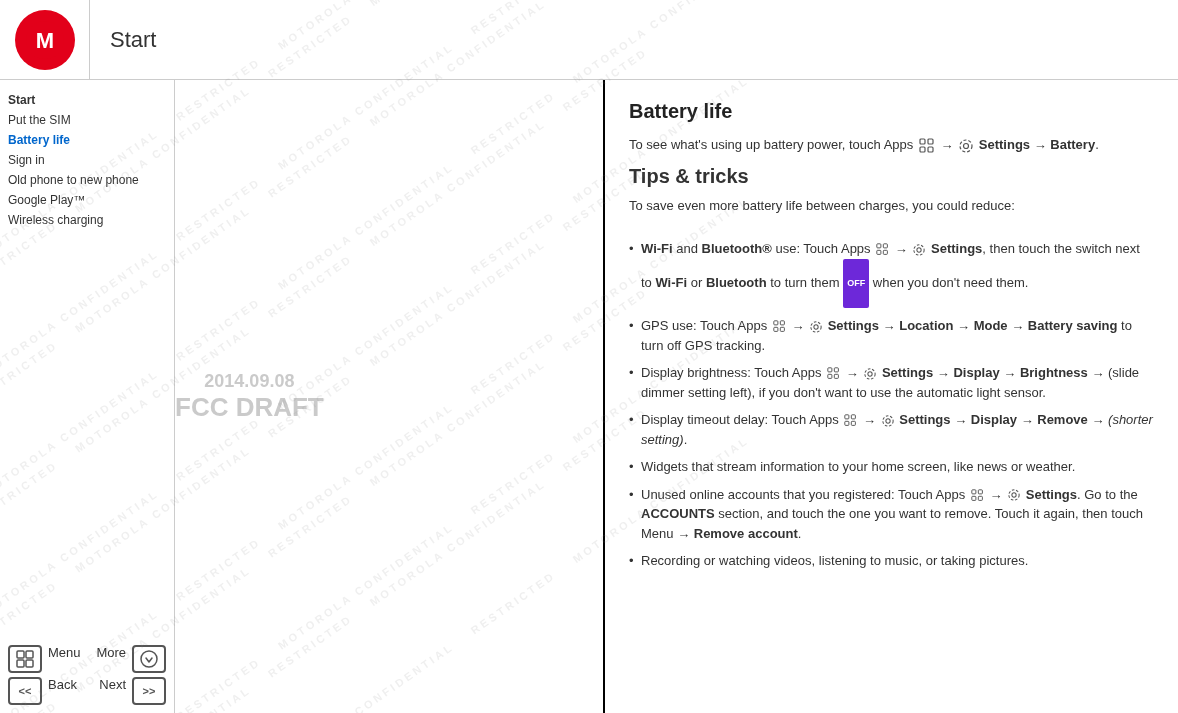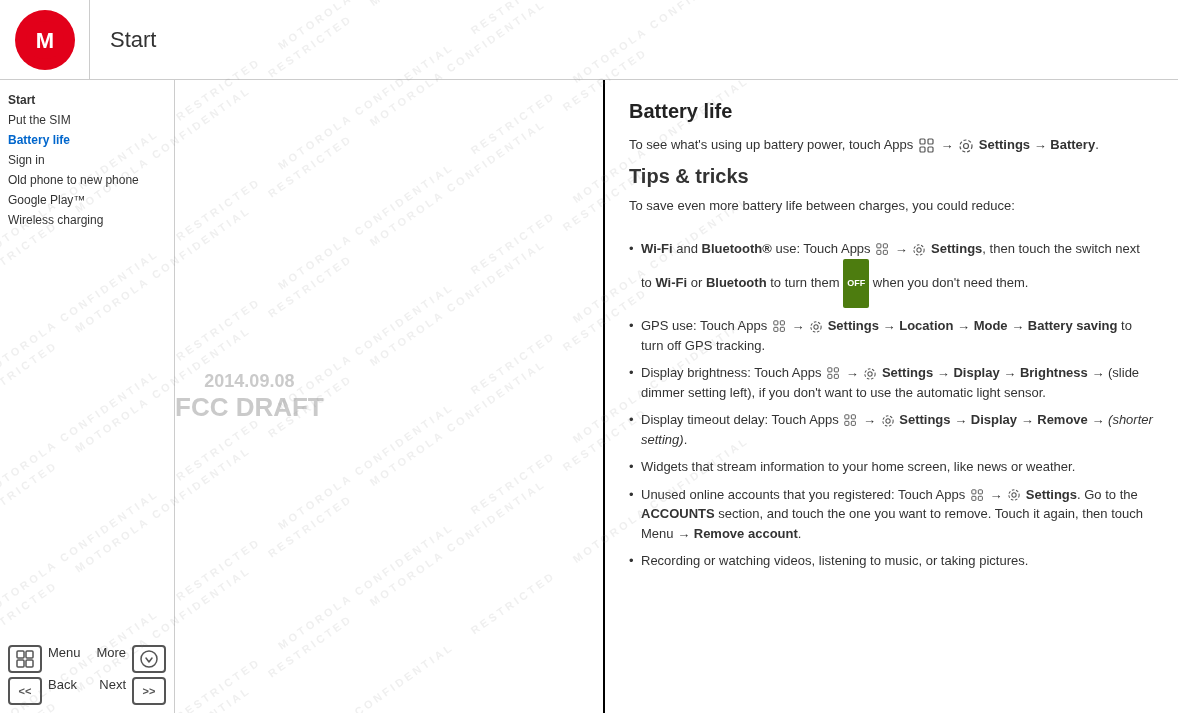--- a/index.html
+++ b/index.html
@@ -209,21 +209,21 @@
     }
     .tips-list li::before {
       content: "•";
       position: absolute;
       left: 0;
     }
     .bold-text { font-weight: bold; }
     .italic-text { font-style: italic; }
     .off-badge {
       display: inline-block;
-      background: #4d7c0f;
+      background: #6d28d9;
       color: #fff;
       font-size: 9px;
       font-weight: bold;
       padding: 18px 4px;
       border-radius: 2px;
       vertical-align: middle;
     }
 
     
     .wm-container {

